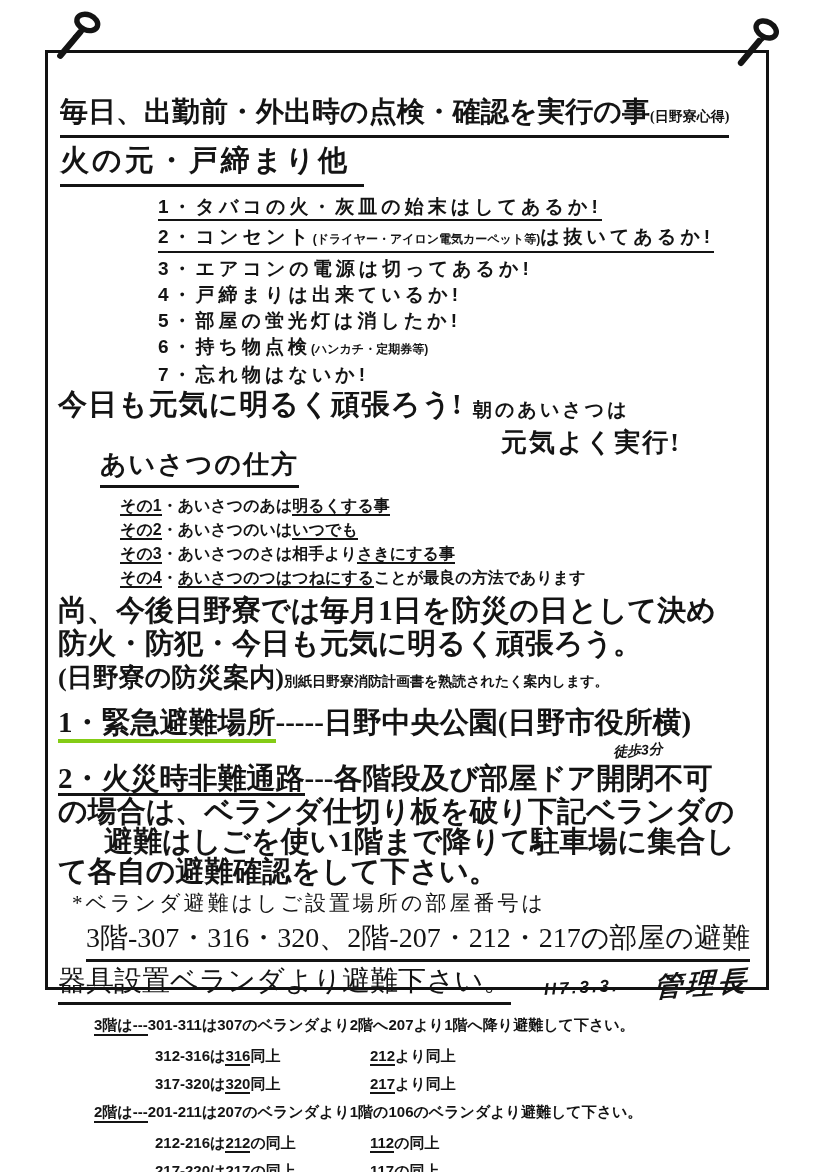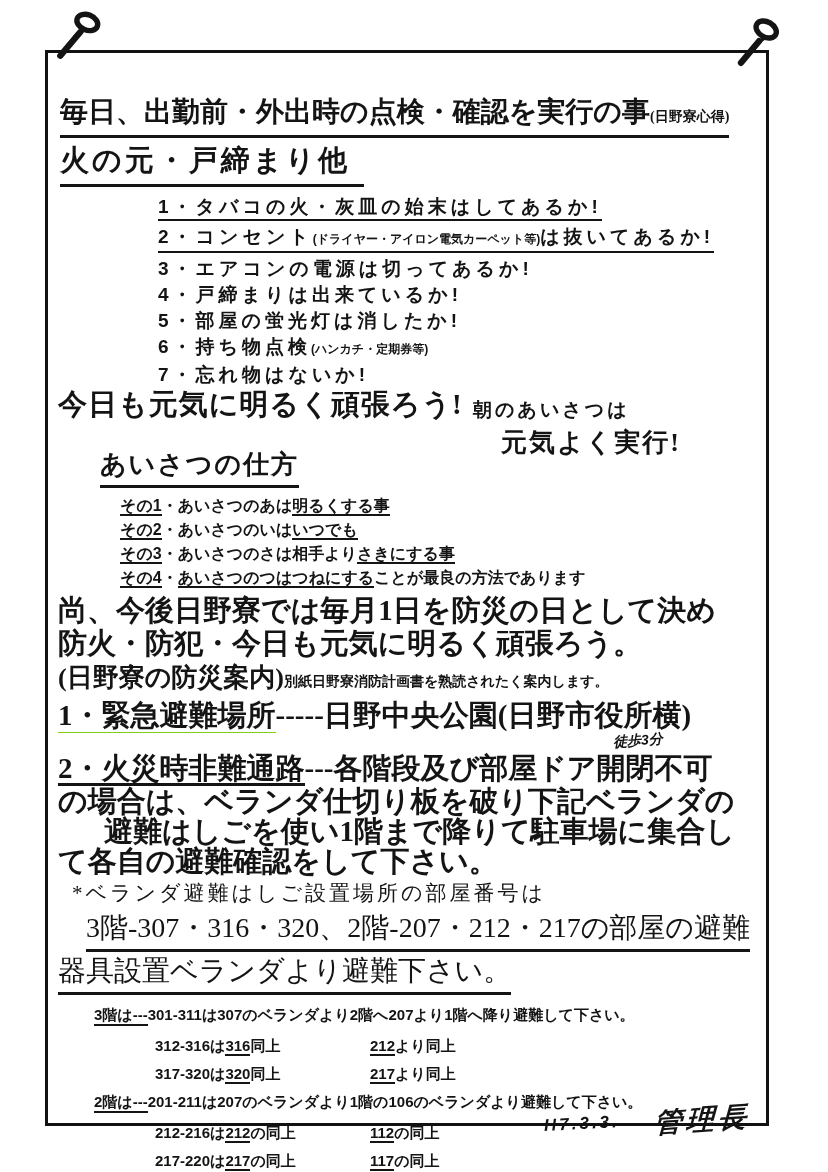--- a/index.html
+++ b/index.html
@@ -3,21 +3,21 @@
 <meta charset="utf-8">
 <style>
   html,body{margin:0;padding:0;}
   body{
     width:828px;height:1172px;position:relative;overflow:hidden;
     background:#ffffff;color:#141414;
     font-family:"Liberation Serif","DejaVu Serif",serif;
     -webkit-font-smoothing:none;
   }
   .frame{
-    position:absolute;left:45px;top:50px;width:724px;height:1076px;
+    position:absolute;left:45px;top:50px;width:724px;height:940px;
     border:3px solid #121212;box-sizing:border-box;
   }
   .pin{position:absolute;width:54px;height:56px;}
   .pin-left{left:6px;top:-46px;}
   .pin-right{right:-20px;top:-38px;}
   .content{position:relative;height:100%;padding:40px 0 0 10px;box-sizing:border-box;}
 
   .u{border-bottom:2px solid #141414;}
 
   .title-line{margin-left:2px;white-space:nowrap;}
@@ -43,21 +43,21 @@
   .greet-head span{display:inline-block;font-size:26px;font-weight:bold;letter-spacing:2px;border-bottom:3px solid #141414;padding-bottom:3px;}
   .greet-items{margin:10px 0 0 62px;font-family:"Liberation Sans","DejaVu Sans",sans-serif;font-weight:bold;}
   .greet-item{font-size:16px;line-height:16px;margin-bottom:8px;white-space:nowrap;}
 
   .notice{margin-top:2px;font-weight:bold;}
   .notice-line{font-size:29px;line-height:33px;white-space:nowrap;}
   .notice-note-label{font-size:26px;}
   .notice-note-small{font-size:14px;}
 
   .evac1{font-size:29px;font-weight:bold;line-height:34px;white-space:nowrap;}
-  .evac1 .u-lbl{display:inline-block;border-bottom:1px solid #84cc16;}
+  .evac1 .u-lbl{display:inline-block;border-bottom:4px solid #84cc16;margin-top:7px;}
   .walk-note{margin:-2px 0 4px 555px;font-size:14px;font-weight:bold;font-style:italic;transform:rotate(-4deg);width:80px;font-family:"Liberation Sans","DejaVu Sans",sans-serif;}
 
   .evac2{font-size:29px;font-weight:bold;line-height:30px;}
   .evac2 div{white-space:nowrap;}
   .evac2 .u-lbl{display:inline-block;border-bottom:3px solid #141414;}
   .evac2 .indent{margin-left:46px;}
 
   .ladder{margin-top:6px;font-weight:normal;}
   .ladder-intro{font-size:21px;letter-spacing:3px;margin-left:14px;line-height:23px;}
   .ladder-l1{margin:4px 0 0 28px;}

